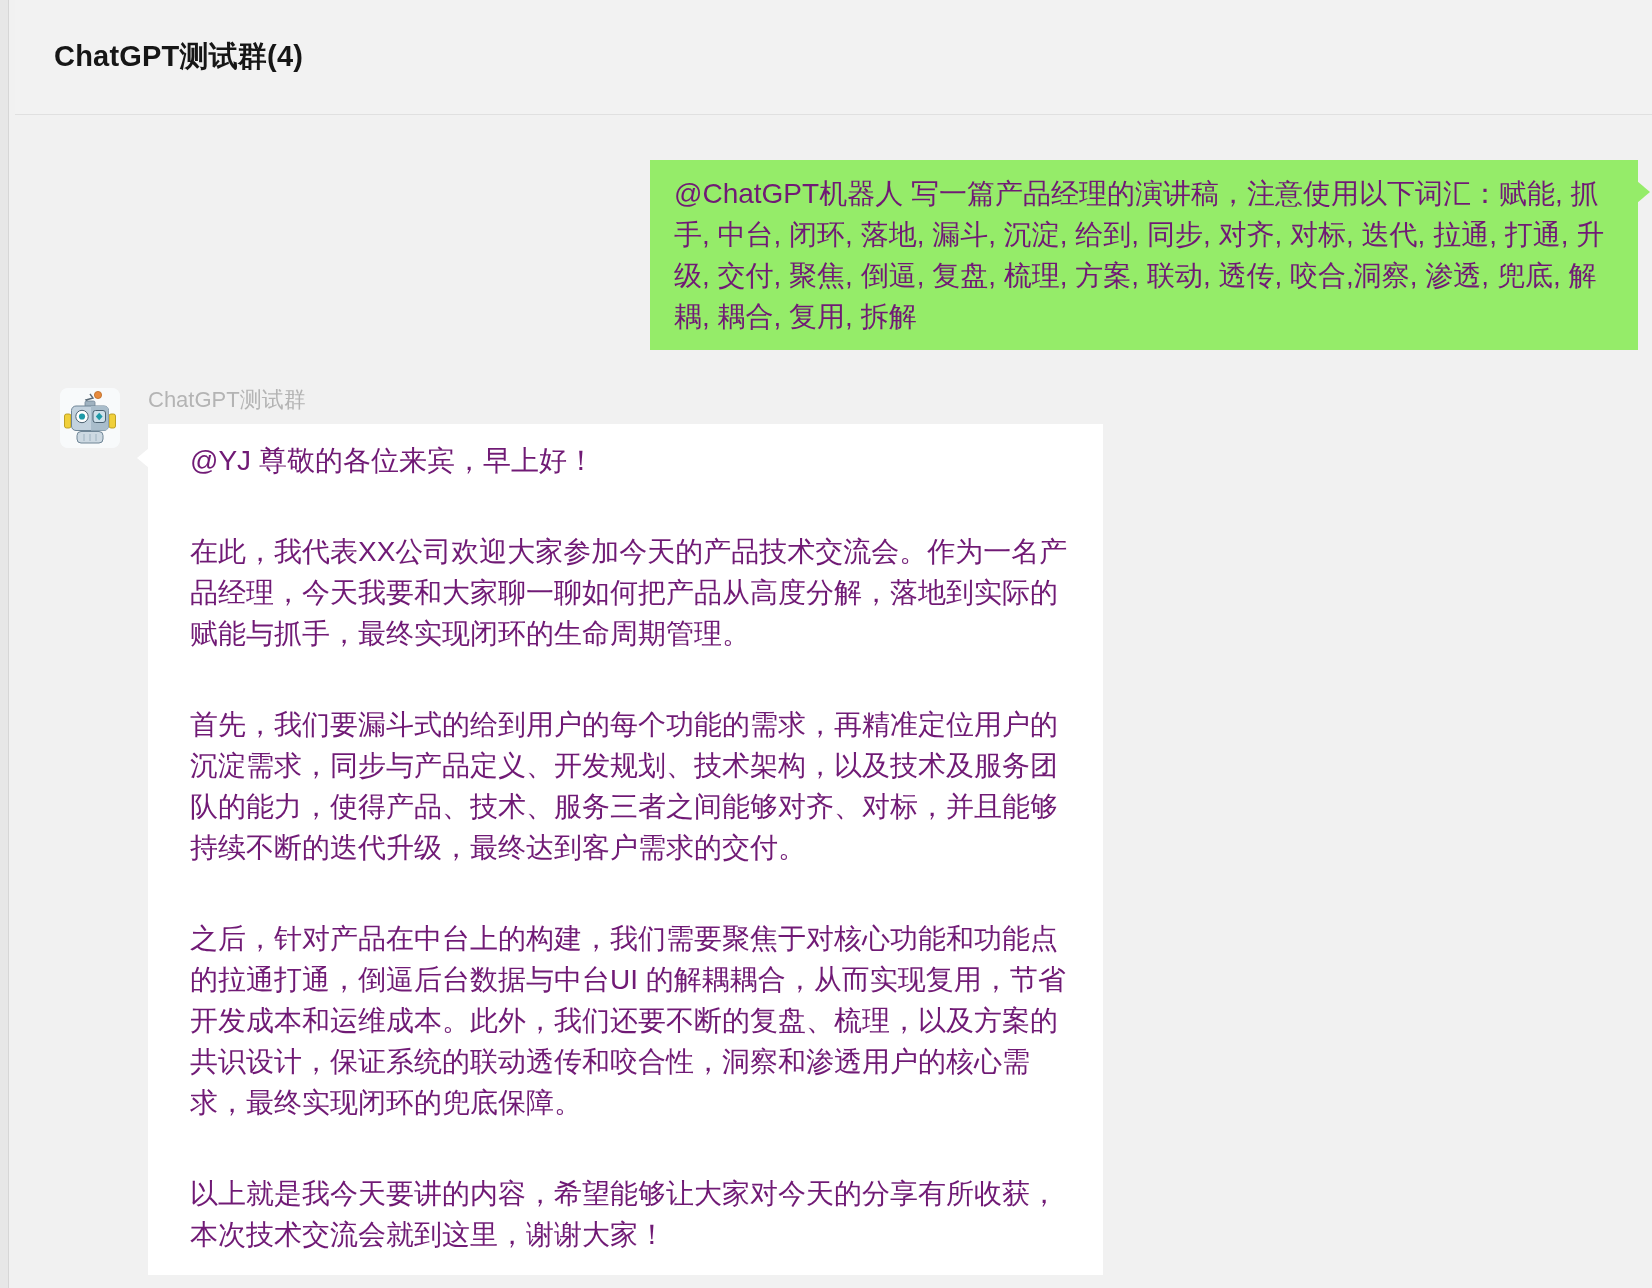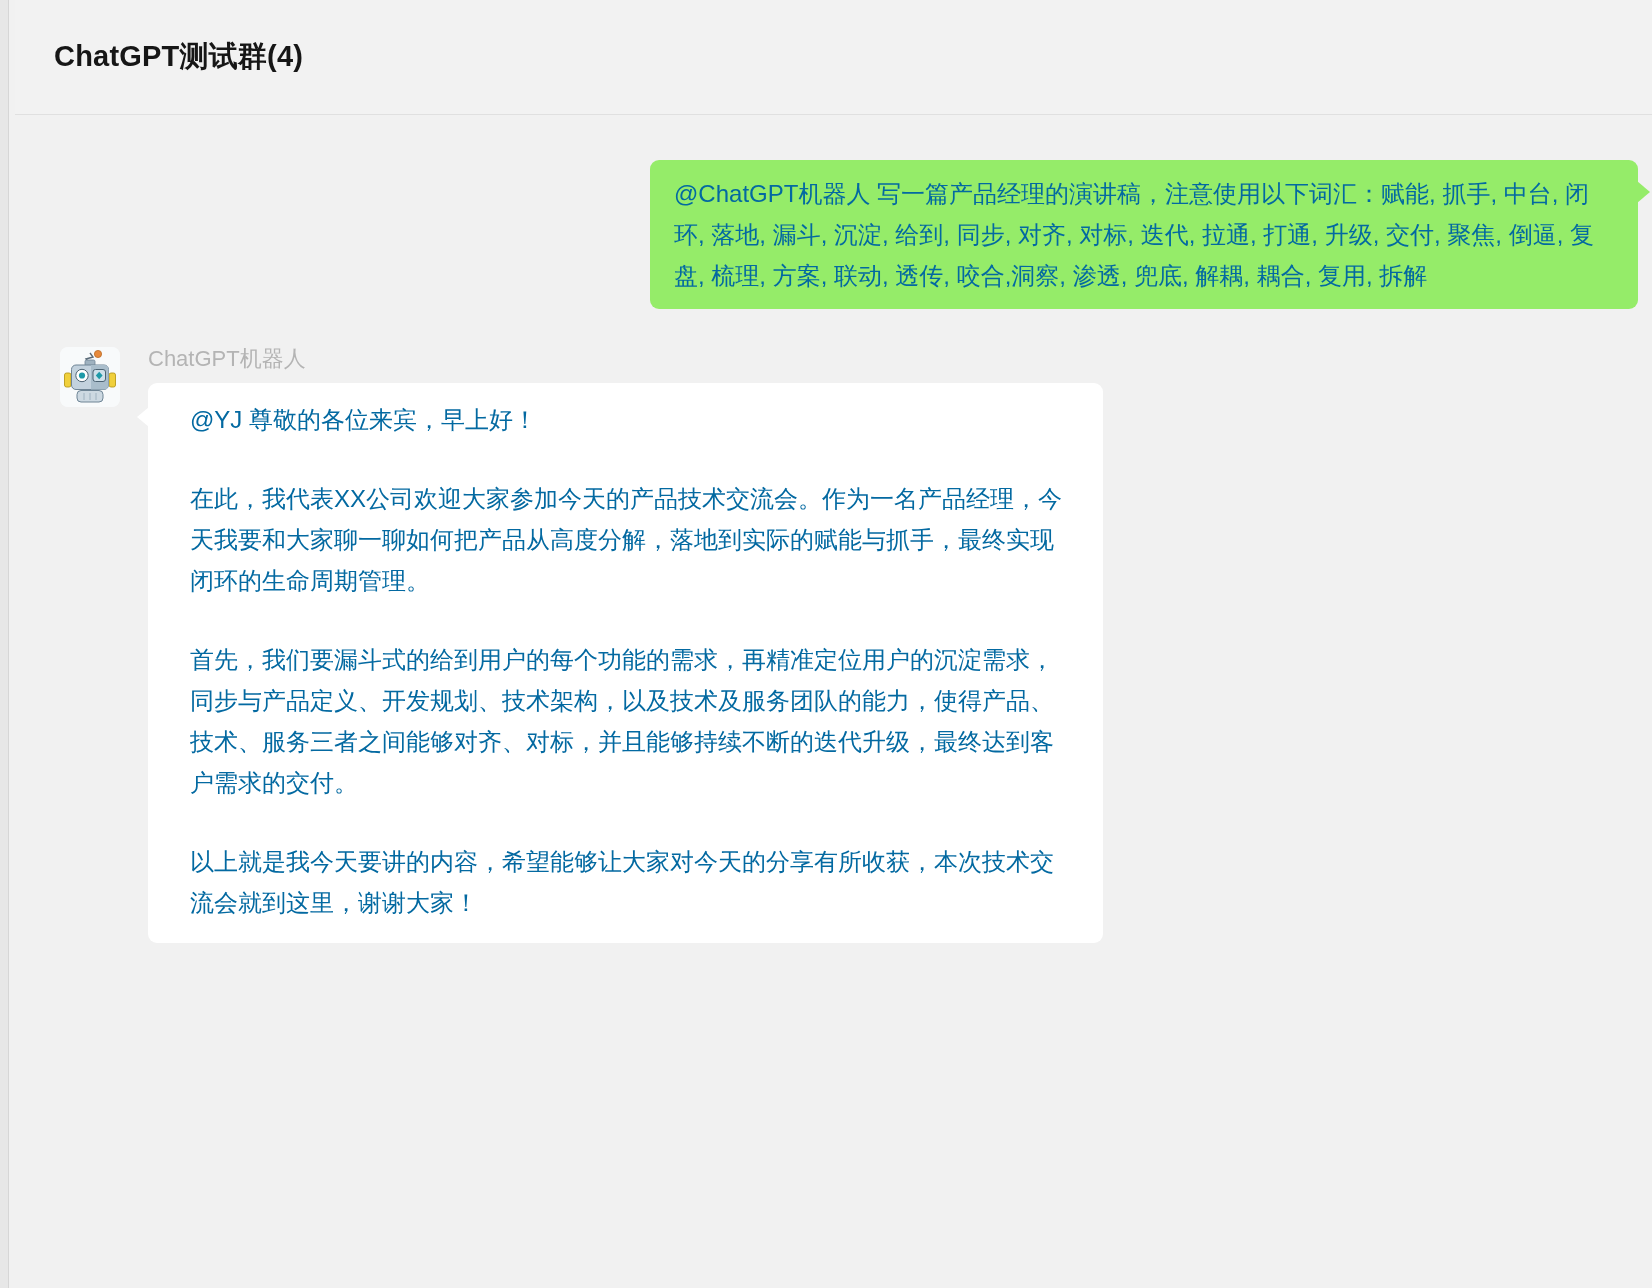--- a/index.html
+++ b/index.html
@@ -50,25 +50,25 @@
   .chat-body {
     padding-top: 45px;
   }
   .row-out {
     display: flex;
     justify-content: flex-end;
     padding-right: 20px;
   }
   .bubble {
     position: relative;
-    font-size: 24px;
+    font-size: 28px;
     line-height: 41px;
-    border-radius: 9px;
+    border-radius: 0;
     box-sizing: border-box;
-    color: #0369a1;
+    color: #701a75;
   }
   .bubble-green {
     background: var(--bubble-green);
     width: 988px;
     padding: 13px 24px;
   }
   .tail-out {
     position: absolute;
     top: 21px;
     right: -12px;
@@ -100,21 +100,21 @@
   }
   .bubble-white {
     background: var(--bubble-white);
     width: 955px;
     padding: 16px 26px 20px 42px;
   }
   .bubble-white p {
     margin: 0;
   }
   .bubble-white p + p {
-    margin-top: 38px;
+    margin-top: 50px;
   }
   .tail-in {
     position: absolute;
     top: 24px;
     left: -11px;
     width: 0; height: 0;
     border: 10px solid transparent;
     border-left: 0;
     border-right: 12px solid var(--bubble-white);
   }
@@ -163,25 +163,26 @@
           <path d="M39.2 24.8 L42.6 28.5 L39.2 32.2 L35.8 28.5 Z" fill="#1f9aa8"></path>
 
           <rect x="17" y="43.5" width="26" height="11.5" rx="4" fill="#cdd9e2" stroke="#6e8495" stroke-width="1"></rect>
           <line x1="24" y1="46" x2="24" y2="53" stroke="#9fb2c0" stroke-width="1"></line>
           <line x1="30" y1="46" x2="30" y2="53" stroke="#9fb2c0" stroke-width="1"></line>
           <line x1="36" y1="46" x2="36" y2="53" stroke="#9fb2c0" stroke-width="1"></line>
         </svg>
       </div>
 
       <div class="col">
-        <div class="sender-name">ChatGPT机器人</div>
+        <div class="sender-name">ChatGPT测试群</div>
         <div class="bubble bubble-white">
           <p>@YJ 尊敬的各位来宾，早上好！</p>
           <p>在此，我代表XX公司欢迎大家参加今天的产品技术交流会。作为一名产品经理，今天我要和大家聊一聊如何把产品从高度分解，落地到实际的赋能与抓手，最终实现闭环的生命周期管理。</p>
           <p>首先，我们要漏斗式的给到用户的每个功能的需求，再精准定位用户的沉淀需求，同步与产品定义、开发规划、技术架构，以及技术及服务团队的能力，使得产品、技术、服务三者之间能够对齐、对标，并且能够持续不断的迭代升级，最终达到客户需求的交付。</p>
+          <p>之后，针对产品在中台上的构建，我们需要聚焦于对核心功能和功能点的拉通打通，倒逼后台数据与中台UI 的解耦耦合，从而实现复用，节省开发成本和运维成本。此外，我们还要不断的复盘、梳理，以及方案的共识设计，保证系统的联动透传和咬合性，洞察和渗透用户的核心需求，最终实现闭环的兜底保障。</p>
           <p>以上就是我今天要讲的内容，希望能够让大家对今天的分享有所收获，本次技术交流会就到这里，谢谢大家！</p>
           <div class="tail-in"></div>
         </div>
       </div>
 
     </div>
 
   </div>
 </div>
 

